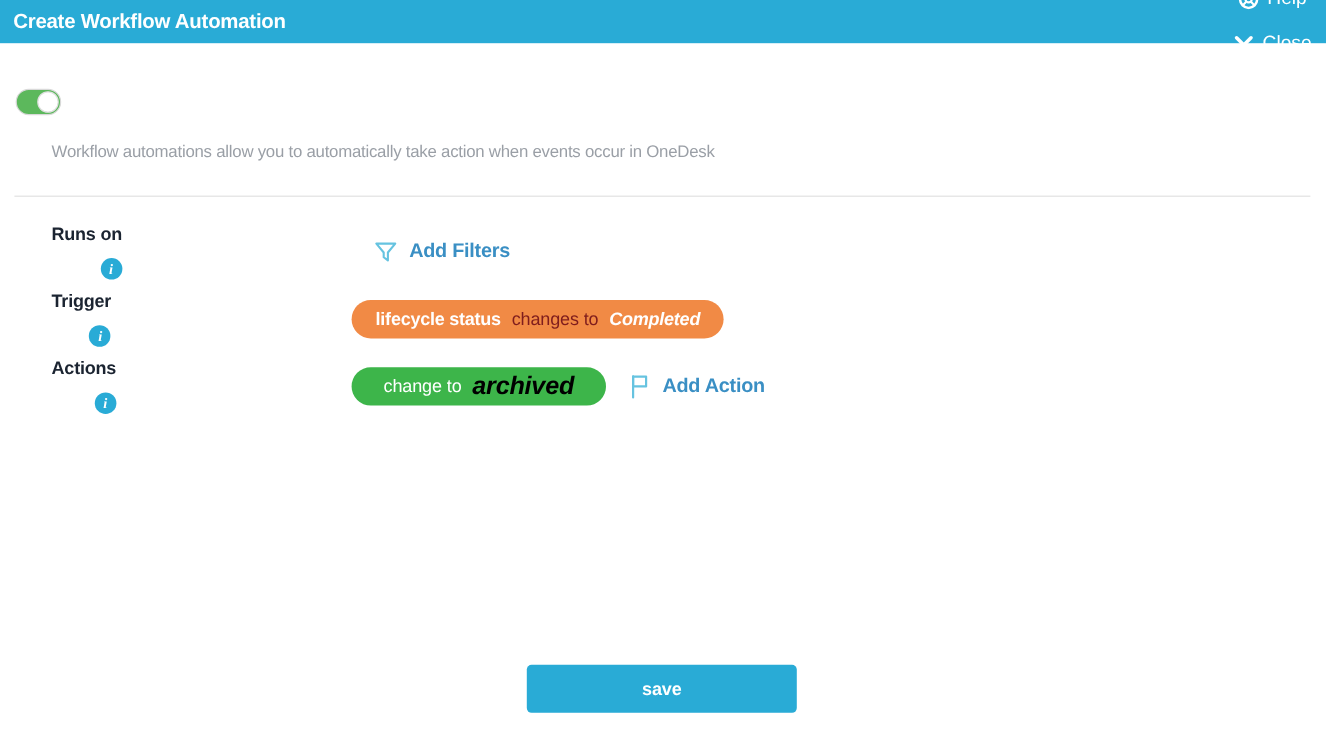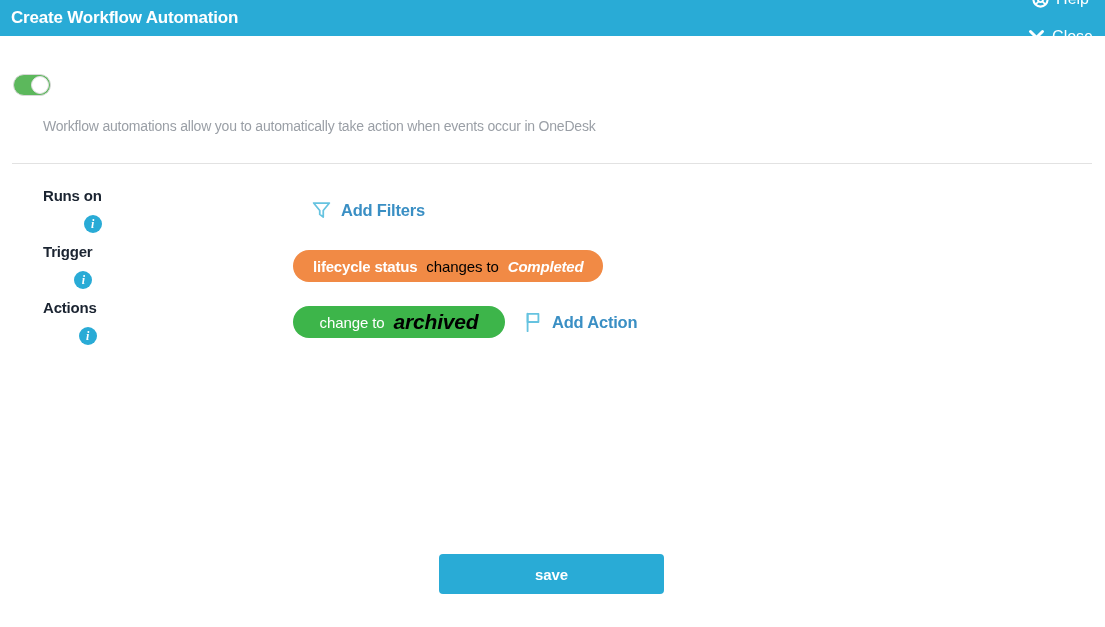--- a/index.html
+++ b/index.html
@@ -203,21 +203,21 @@
     gap: 9px;
     height: 32px;
   }
   .pill-orange .b {
     color: #ffffff;
     font-size: 15px;
     font-weight: bold;
     letter-spacing: -0.2px;
   }
   .pill-orange .n {
-    color: #000000;
+    color: #7f1d1d;
     font-size: 15px;
     letter-spacing: -0.1px;
   }
   .pill-orange .bi {
     color: #ffffff;
     font-size: 15px;
     font-weight: bold;
     font-style: italic;
     letter-spacing: -0.2px;
   }

